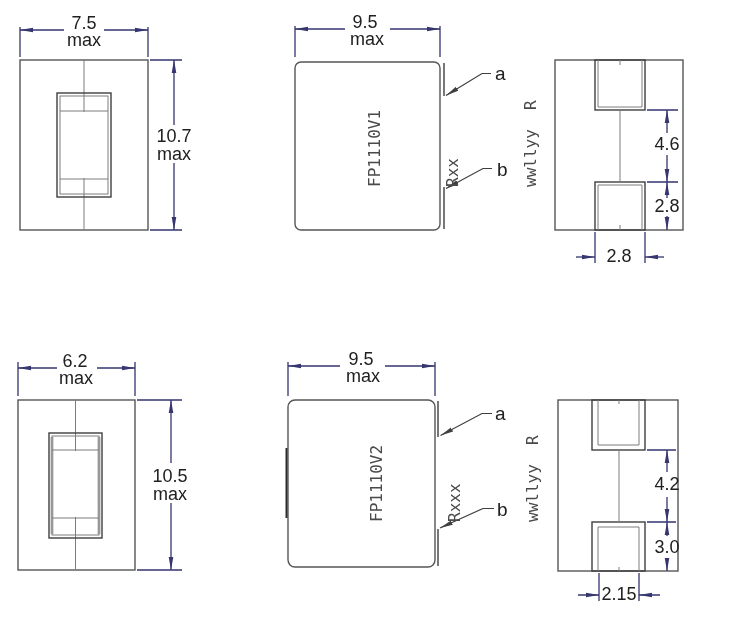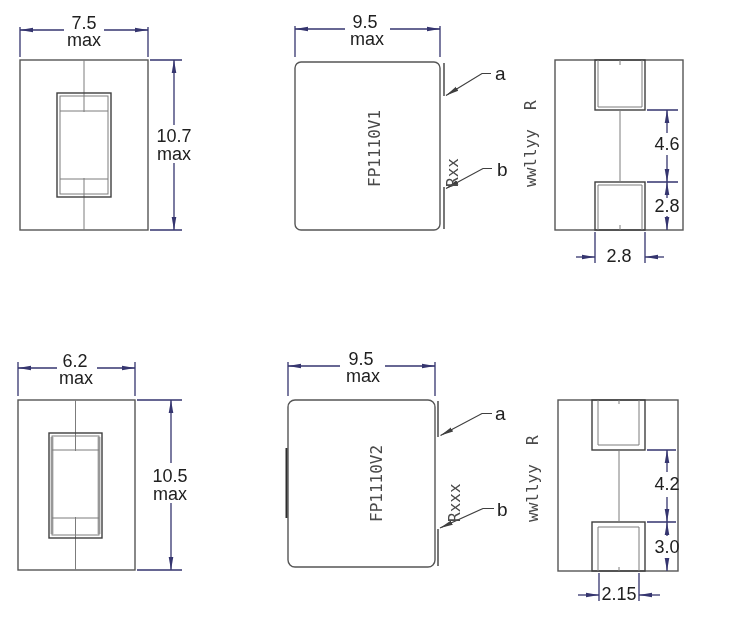--- a/index.html
+++ b/index.html
@@ -1,17 +1,17 @@
 <!DOCTYPE html>
 <html><head>
 <meta charset="utf-8">
 <style>
   html,body{margin:0;padding:0;background:#ffffff;}
   #stage{position:relative;width:737px;height:640px;background:#ffffff;overflow:hidden;
-         font-family:"Liberation Sans",sans-serif;}
+         font-family:"Liberation Sans",sans-serif;border-radius:27px;}
   svg{position:absolute;left:0;top:0;}
   
   .ln{stroke:#565656;stroke-width:1.4;fill:none}      
   .lc{stroke:#3f3f3f;stroke-width:1.4;fill:none}      
   .lt{stroke:#7c7c7c;stroke-width:1;fill:none}        
   .sh{stroke:#b4b4b4;stroke-width:3;fill:none}        
   .bp{stroke:#2e2e2e;stroke-width:2;fill:none}        
   .dm{stroke:#35356f;stroke-width:1.3;fill:none}      
   .ld{stroke:#3f3f3f;stroke-width:1.2;fill:none}      
   text.dt{font-family:"Liberation Sans",sans-serif;font-size:18px;fill:#202020;}

